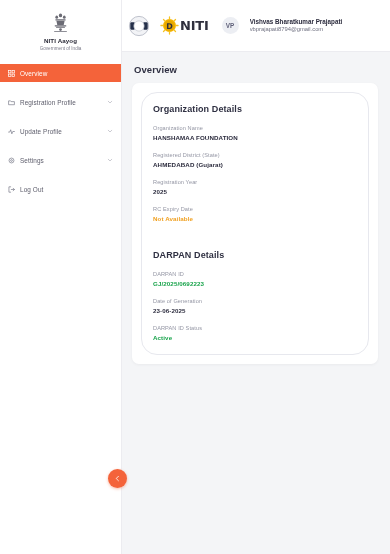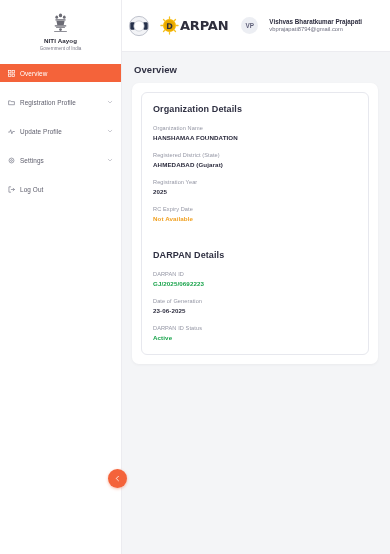--- a/index.html
+++ b/index.html
@@ -68,21 +68,21 @@
   .user-mail { font-size:5.8px; color:#6f7080; white-space:nowrap; }
 
   .content { flex:1; padding: 10px 12px 0 10px; overflow:hidden; }
   .page-title { font-size:9.5px; font-weight:700; color:#2f3042; margin: 2px 0 8px 2px; letter-spacing:.1px; }
 
   .outer-card {
     background:#ffffff; border-radius:7px; padding: 9px;
     box-shadow: 0 1px 3px rgba(30,30,60,.05);
   }
   .inner-card {
-    border:1px solid #e7e8ee; border-radius:6px; padding: 11px 11px 13px;
+    border:1px solid #e7e8ee; border-radius:16px; padding: 11px 11px 13px;
   }
   .section-title {
     font-size:9px; font-weight:700; color:#2f3042; letter-spacing:.1px;
     margin-bottom: 11px;
   }
   .section-title.second { margin-top: 28px; }
   .field { margin-bottom: 11px; }
   .field:last-child { margin-bottom:0; }
   .f-label { font-size:5.6px; color:#9496a4; margin-bottom:3px; letter-spacing:.1px; }
   .f-value { font-size:6.2px; font-weight:700; color:#2b2b3d; letter-spacing:.1px; }
@@ -202,21 +202,21 @@
           <g fill="#f5b400">
             <circle cx="12" cy="12" r="8.2"></circle>
             <g stroke="#f6c324" stroke-width="1.6" stroke-linecap="round">
               <path d="M12 1.2v2.6M12 20.2v2.6M1.2 12h2.6M20.2 12h2.6"></path>
               <path d="M4.4 4.4l1.9 1.9M17.7 17.7l1.9 1.9M19.6 4.4l-1.9 1.9M6.3 17.7l-1.9 1.9"></path>
             </g>
           </g>
           <circle cx="12" cy="12" r="6.6" fill="#e8a900"></circle>
           <text x="12" y="16.2" font-family="DejaVu Sans, sans-serif" font-size="10" font-weight="bold" fill="#2f2f3d" text-anchor="middle">D</text>
         </svg>
-        <span class="darpan-text">ARPAN</span>
+        <span class="darpan-text">NITI</span>
       </div>
 
       <div class="avatar">VP</div>
 
       <div class="user-meta">
         <div class="user-name">Vishvas Bharatkumar Prajapati</div>
         <div class="user-mail">vbprajapati8794@gmail.com</div>
       </div>
     </header>
 

